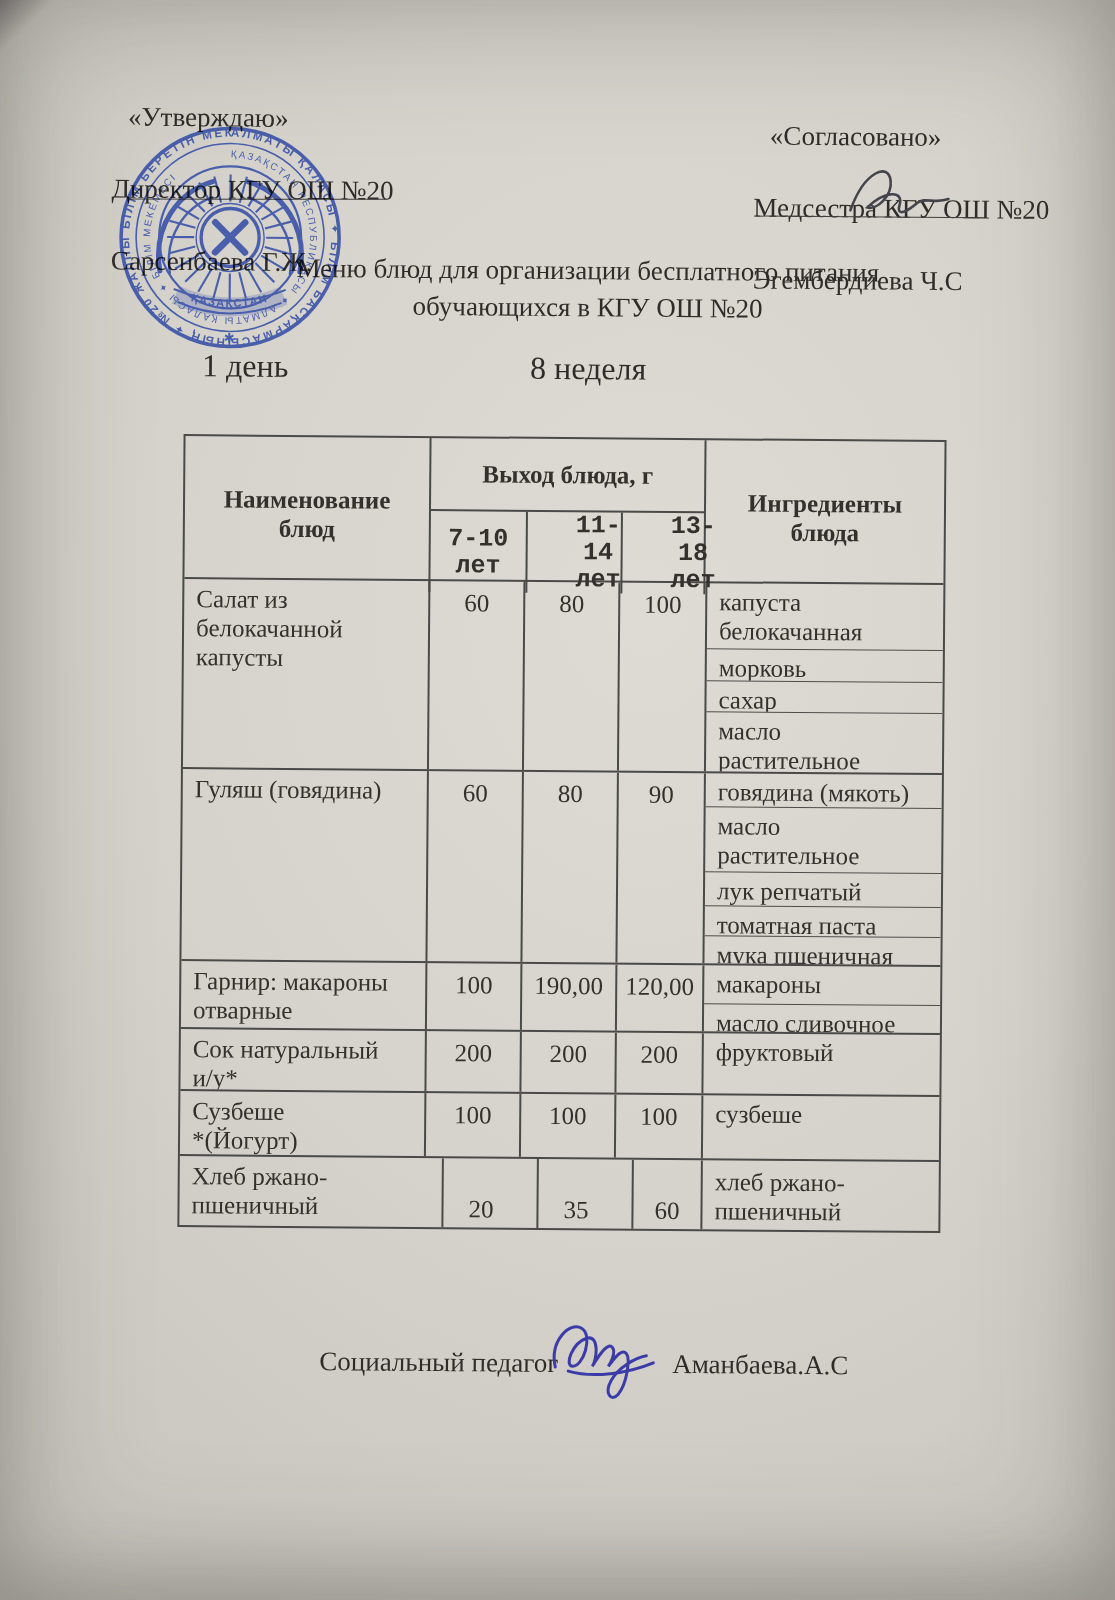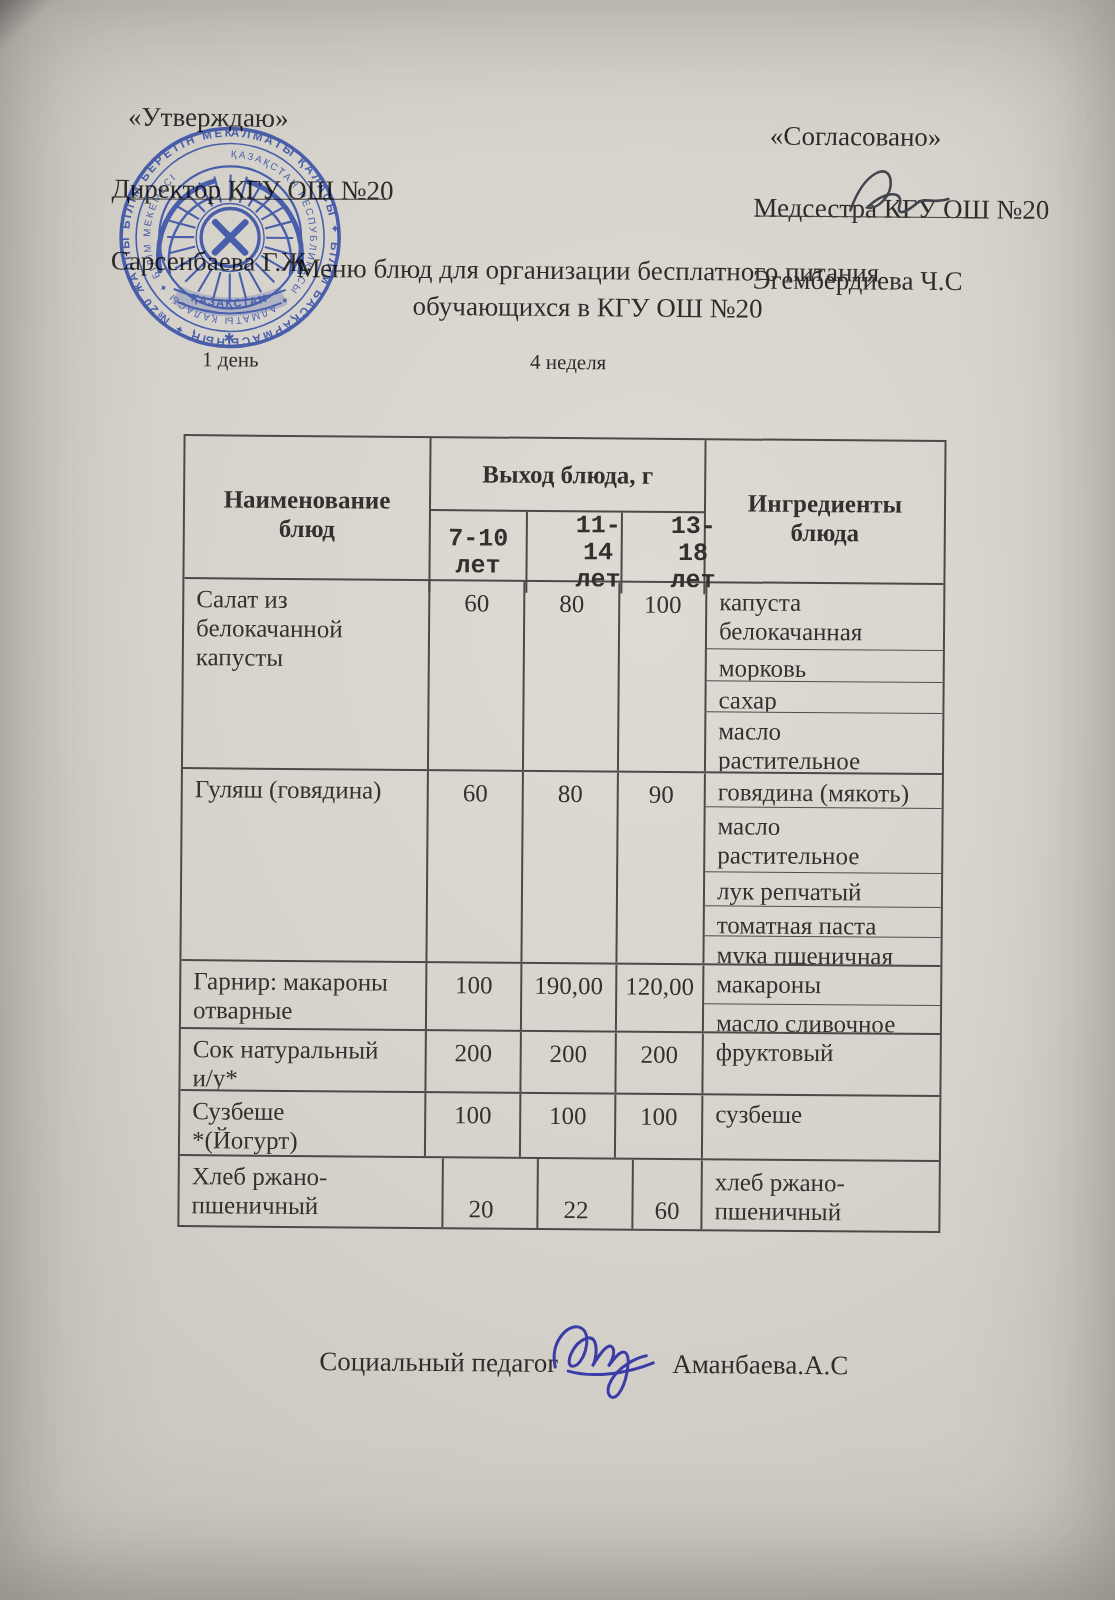--- a/index.html
+++ b/index.html
@@ -26,21 +26,21 @@
     position:absolute;inset:0;z-index:5;color:#2f2d2a;
     transform:rotate(.45deg);transform-origin:50% 0;
   }
   .blk{position:absolute;font-size:27px;line-height:36px;white-space:pre-line;}
   .indent1{padding-left:16px;}
   .sig-line{position:absolute;height:0;border-top:1.6px solid #3f3e3c;}
   .title{
     position:absolute;left:85px;top:252px;width:1010px;text-align:center;
     font-size:27px;line-height:37px;
   }
-  .dayweek{position:absolute;top:350px;font-size:21px;}
+  .dayweek{position:absolute;top:350px;font-size:32px;}
   
   .menu-table{
     position:absolute;left:187px;top:437px;width:763px;
     border:2.5px solid #4a4a48;box-sizing:border-box;
     font-size:25px;line-height:29px;color:#33312d;
   }
   .thead{display:grid;grid-template-columns:244px 277px 1fr;height:141px;font-weight:bold;}
   .thead .c{display:flex;align-items:center;justify-content:center;text-align:center;white-space:pre-line;}
   .th-mid{display:flex;flex-direction:column;border-left:2px solid #4a4a48;border-right:2px solid #4a4a48;}
   .th-output{height:73px;display:flex;align-items:center;justify-content:center;border-bottom:2px solid #4a4a48;box-sizing:border-box;}
@@ -153,21 +153,21 @@
       <text x="116" y="221" font-size="13" text-anchor="middle">✱</text>
     </g>
   </svg>
 
   <div class="title">
     <div>Меню блюд для организации бесплатного питания</div>
     <div>обучающихся в КГУ ОШ №20</div>
   </div>
 
   <div class="dayweek" style="left:205px;">1 день</div>
-  <div class="dayweek" style="left:533px;">4 неделя</div>
+  <div class="dayweek" style="left:533px;">8 неделя</div>
 
   <div class="menu-table">
 
     <div class="thead">
       <div class="c">Наименование
 блюд</div>
       <div class="th-mid">
         <div class="th-output">Выход блюда, г</div>
         <div class="th-ages">
           <div class="th-age">7-10
@@ -245,21 +245,21 @@
       <div class="c cell-num">100</div>
       <div class="c cell-ing">
         <div class="ing-sub" style="height:65px">сузбеше</div>
       </div>
     </div>
 
     <div class="trow row-bread" style="height:71px">
       <div class="c cell-name">Хлеб ржано-
 пшеничный</div>
       <div class="c cell-num">20</div>
-      <div class="c cell-num">22</div>
+      <div class="c cell-num">35</div>
       <div class="c cell-num">60</div>
       <div class="c cell-ing">
         <div class="ing-sub ing-center" style="height:71px">хлеб ржано-
 пшеничный</div>
       </div>
     </div>
 
   </div>
 
   <div class="footer-role">Социальный педагог</div>

